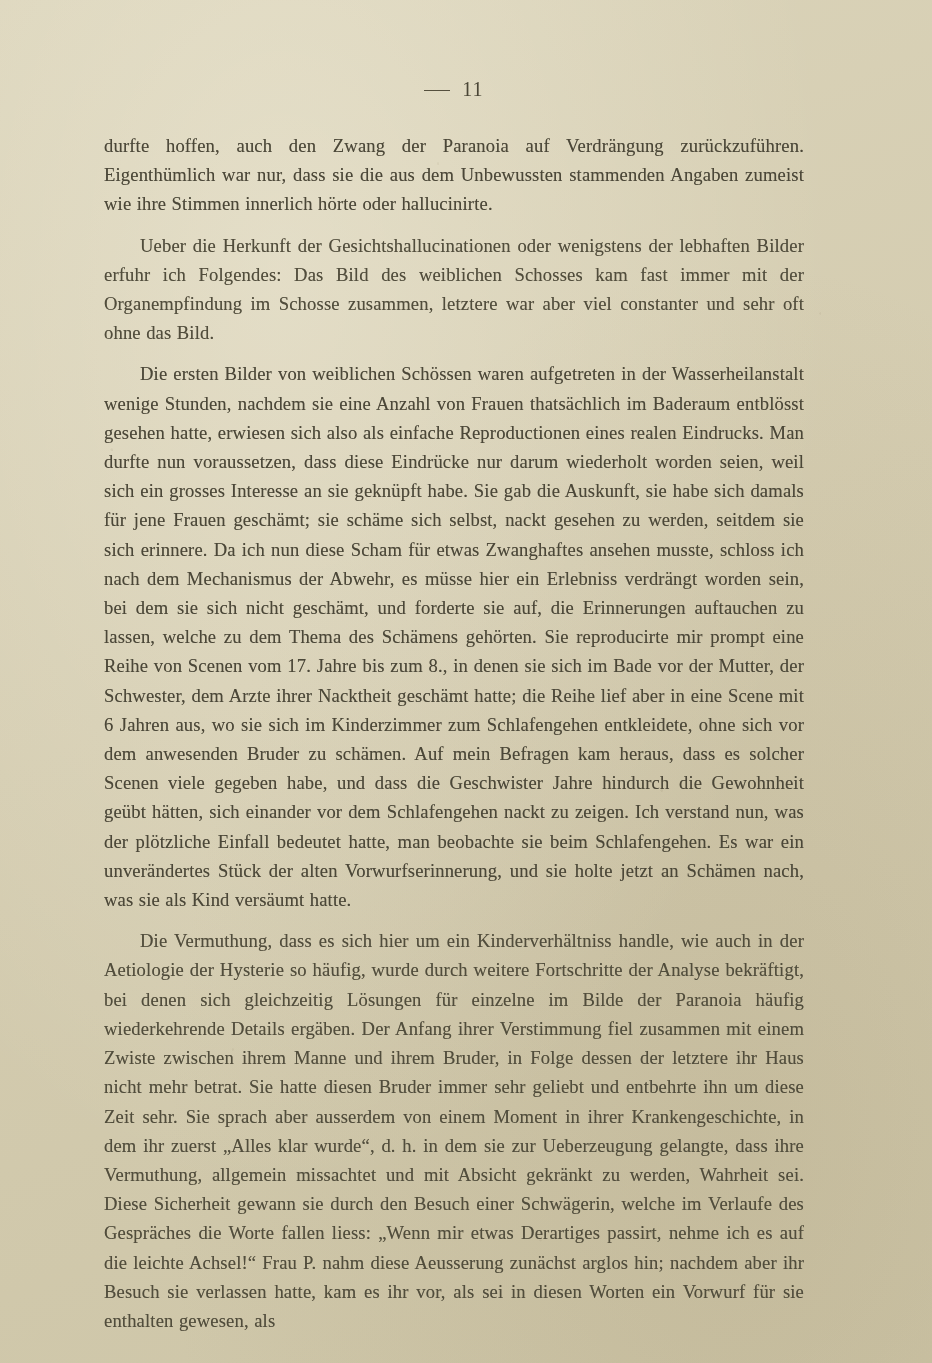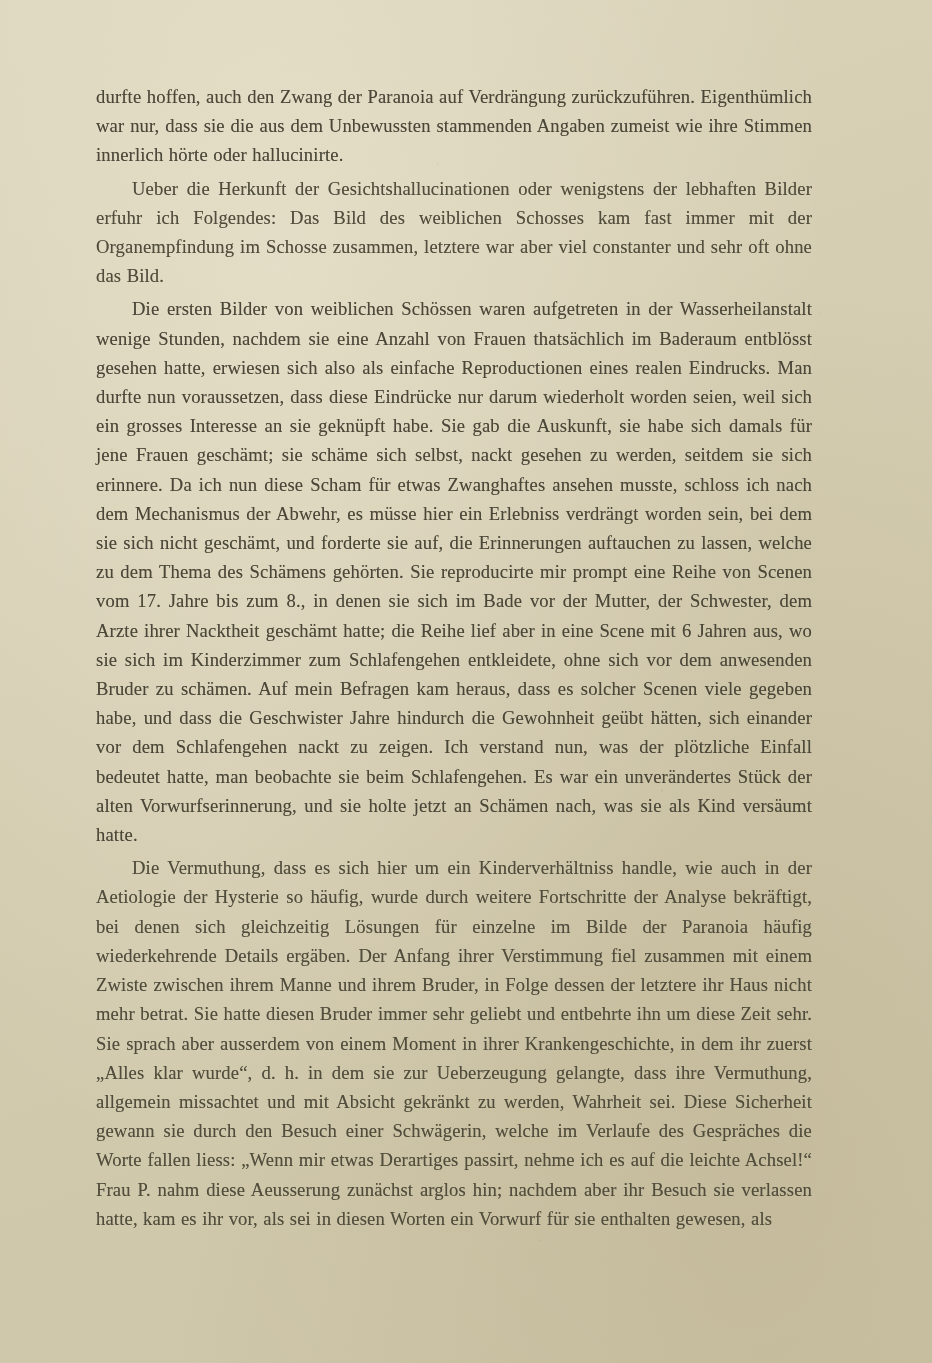--- a/index.html
+++ b/index.html
@@ -53,21 +53,21 @@
     font-family: "Liberation Serif", serif;
   }
   .folio .rule {
     display: inline-block;
     width: 26px;
     border-bottom: 1.6px solid #55503e;
     vertical-align: 5px;
     margin-right: 12px;
   }
   p.para {
-    margin: 4px;
+    margin: 12px;
     font-size: 18.6px;
     line-height: 29.2px;
     text-align: justify;
     color: #4e4a3a;
     text-indent: 0;
     letter-spacing: 0.15px;
     word-spacing: 0.6px;
     font-family: "Liberation Serif", serif;
     text-shadow: 0 0 0.6px rgba(78,74,58,0.45);
   }
@@ -78,20 +78,23 @@
   
   p.para:nth-of-type(odd) { color: #4b4738; }
   p.para:nth-of-type(even) { color: #514d3c; }
 </style>
 </head>
 <body>
 
 <div class="page">
   <div class="content">
 
+    <div class="folio">
+      <span class="rule"></span><span>11</span>
+    </div>
 
     <p class="para">durfte hoffen, auch den Zwang der Paranoia auf Verdrängung zurückzuführen. Eigenthümlich war nur, dass sie die aus dem Unbewussten stammenden Angaben zumeist wie ihre Stimmen innerlich hörte oder hallucinirte.</p>
     <p class="para indent">Ueber die Herkunft der Gesichtshallucinationen oder wenigstens der lebhaften Bilder erfuhr ich Folgendes: Das Bild des weiblichen Schosses kam fast immer mit der Organempfindung im Schosse zusammen, letztere war aber viel constanter und sehr oft ohne das Bild.</p>
     <p class="para indent">Die ersten Bilder von weiblichen Schössen waren aufgetreten in der Wasserheilanstalt wenige Stunden, nachdem sie eine Anzahl von Frauen thatsächlich im Baderaum entblösst gesehen hatte, erwiesen sich also als einfache Reproductionen eines realen Eindrucks. Man durfte nun voraussetzen, dass diese Eindrücke nur darum wiederholt worden seien, weil sich ein grosses Interesse an sie geknüpft habe. Sie gab die Auskunft, sie habe sich damals für jene Frauen geschämt; sie schäme sich selbst, nackt gesehen zu werden, seitdem sie sich erinnere. Da ich nun diese Scham für etwas Zwanghaftes ansehen musste, schloss ich nach dem Mechanismus der Abwehr, es müsse hier ein Erlebniss verdrängt worden sein, bei dem sie sich nicht geschämt, und forderte sie auf, die Erinnerungen auftauchen zu lassen, welche zu dem Thema des Schämens gehörten. Sie reproducirte mir prompt eine Reihe von Scenen vom 17. Jahre bis zum 8., in denen sie sich im Bade vor der Mutter, der Schwester, dem Arzte ihrer Nacktheit geschämt hatte; die Reihe lief aber in eine Scene mit 6 Jahren aus, wo sie sich im Kinderzimmer zum Schlafengehen entkleidete, ohne sich vor dem anwesenden Bruder zu schämen. Auf mein Befragen kam heraus, dass es solcher Scenen viele gegeben habe, und dass die Geschwister Jahre hindurch die Gewohnheit geübt hätten, sich einander vor dem Schlafengehen nackt zu zeigen. Ich verstand nun, was der plötzliche Einfall bedeutet hatte, man beobachte sie beim Schlafengehen. Es war ein unverändertes Stück der alten Vorwurfserinnerung, und sie holte jetzt an Schämen nach, was sie als Kind versäumt hatte.</p>
     <p class="para indent">Die Vermuthung, dass es sich hier um ein Kinderverhältniss handle, wie auch in der Aetiologie der Hysterie so häufig, wurde durch weitere Fortschritte der Analyse bekräftigt, bei denen sich gleichzeitig Lösungen für einzelne im Bilde der Paranoia häufig wiederkehrende Details ergäben. Der Anfang ihrer Verstimmung fiel zusammen mit einem Zwiste zwischen ihrem Manne und ihrem Bruder, in Folge dessen der letztere ihr Haus nicht mehr betrat. Sie hatte diesen Bruder immer sehr geliebt und entbehrte ihn um diese Zeit sehr. Sie sprach aber ausserdem von einem Moment in ihrer Krankengeschichte, in dem ihr zuerst „Alles klar wurde“, d. h. in dem sie zur Ueberzeugung gelangte, dass ihre Vermuthung, allgemein missachtet und mit Absicht gekränkt zu werden, Wahrheit sei. Diese Sicherheit gewann sie durch den Besuch einer Schwägerin, welche im Verlaufe des Gespräches die Worte fallen liess: „Wenn mir etwas Derartiges passirt, nehme ich es auf die leichte Achsel!“ Frau P. nahm diese Aeusserung zunächst arglos hin; nachdem aber ihr Besuch sie verlassen hatte, kam es ihr vor, als sei in diesen Worten ein Vorwurf für sie enthalten gewesen, als</p>
 
   </div>
 </div>
 
 </body></html>

